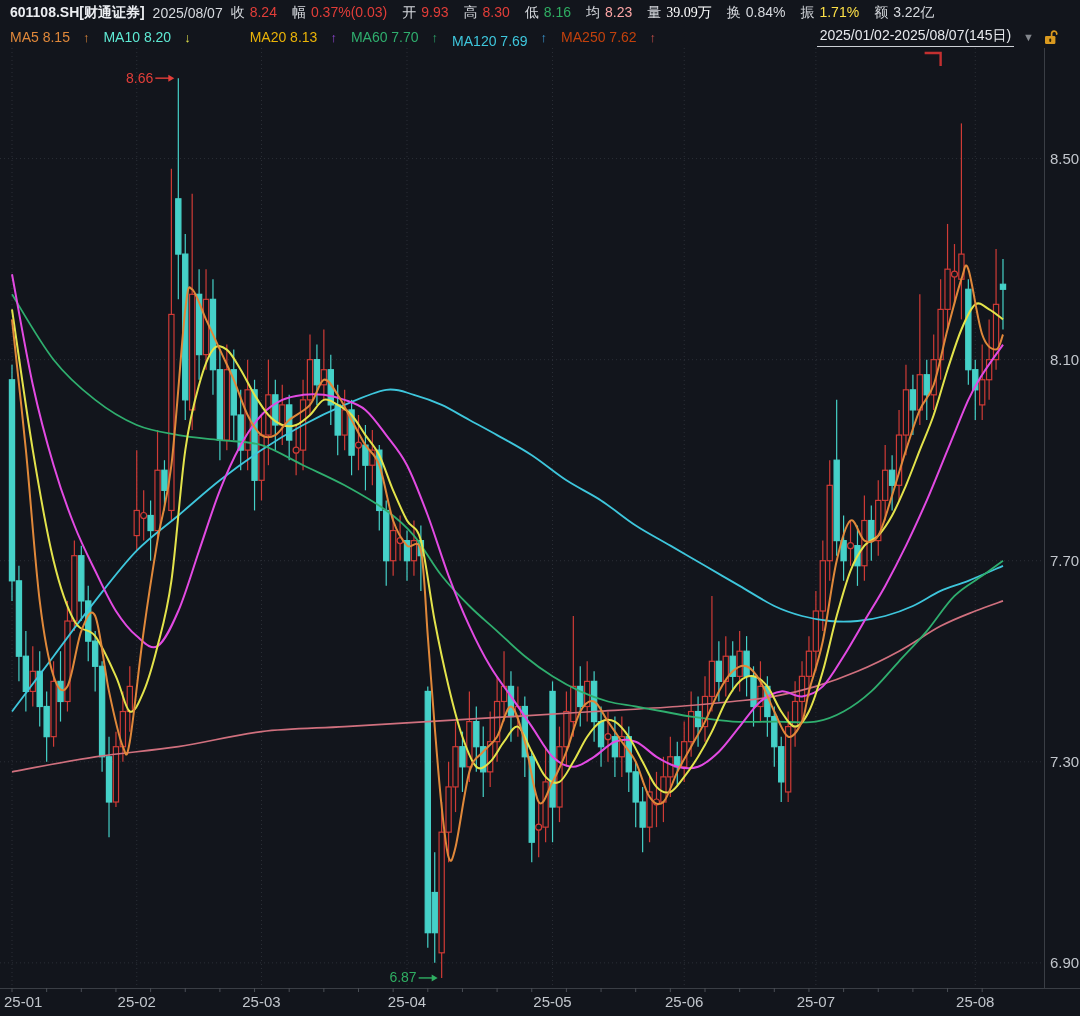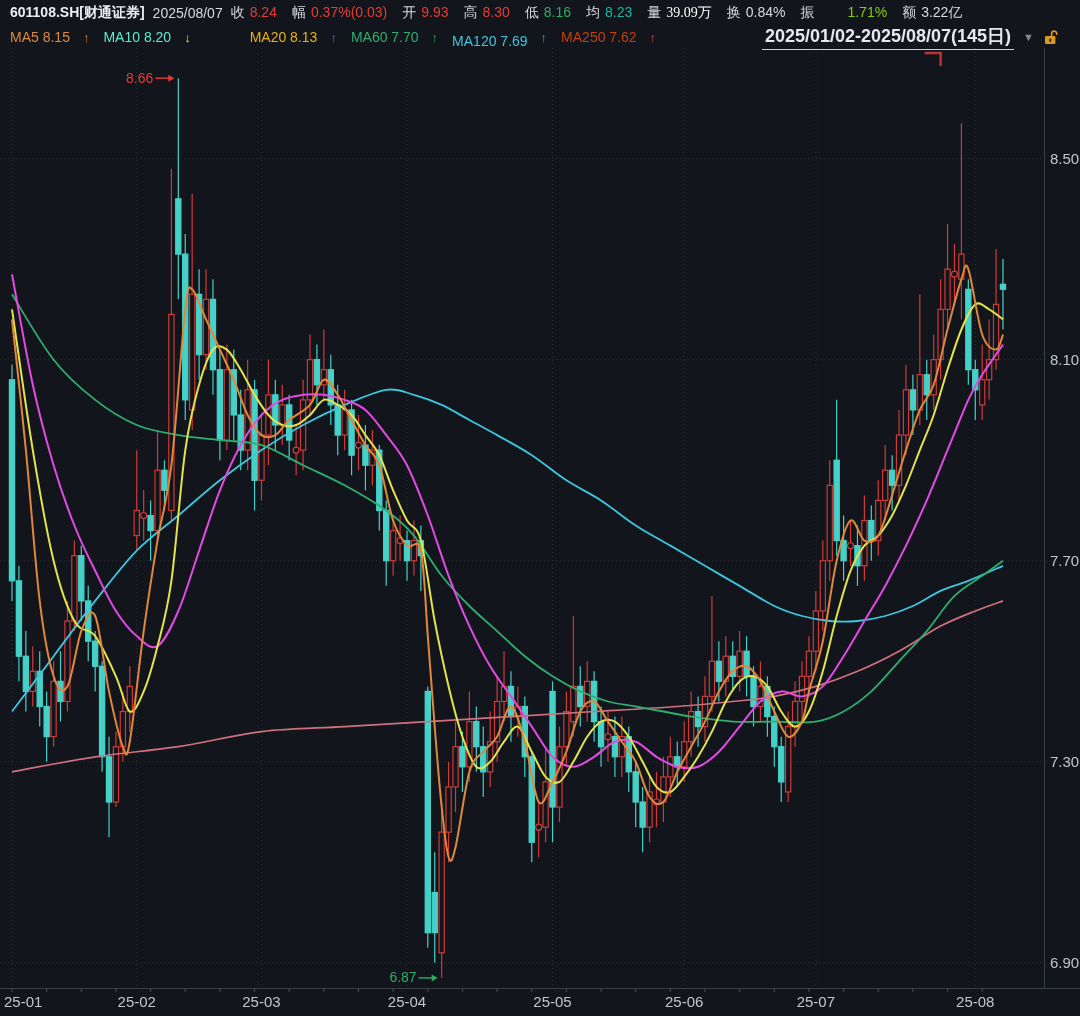--- a/index.html
+++ b/index.html
@@ -9,43 +9,43 @@
   .hdr{position:absolute;left:0;right:0;display:flex;align-items:center;
        padding:0 10px;gap:15px;z-index:3;white-space:nowrap;}
   #row1{top:0;height:26px;font-size:14px;color:#d6d9de;gap:8px;}
   #row2{top:26px;height:22px;font-size:14px;}
   .sym{font-weight:bold;color:#eceef2;font-size:14px;}
   .pair .lab{color:#d6d9de;margin-right:5px;}
   .ma-item{display:flex;align-items:center;gap:12px;}
   .ma-arrow{font-size:13px;margin-left:1px;}
   #rangeGroup{position:absolute;right:20px;top:26px;height:22px;display:flex;
       align-items:center;z-index:4;}
-  #rangeLabel{color:#e6e8ec;font-size:18px;border-bottom:1px solid #cdd0d6;
-      padding:0 3px 1px 3px;cursor:pointer;font-weight:bold;}
+  #rangeLabel{color:#e6e8ec;font-size:14px;border-bottom:1px solid #cdd0d6;
+      padding:0 3px 1px 3px;cursor:pointer;}
   #rangeCaret{color:#83878d;font-size:11px;margin-left:9px;cursor:pointer;}
   #lock{margin-left:10px;cursor:pointer;display:block;}
 </style>
 </head>
 <body>
 
 <div id="app">
 
   <div id="row1" class="hdr">
     <span class="sym">601108.SH[财通证券]</span>
     <span>2025/08/07</span>
     <span id="stats" style="display:flex;gap:15px;">
         <span class="pair"><span class="lab">收</span><span style="color: rgb(226, 62, 57);">8.24</span></span>
         <span class="pair"><span class="lab">幅</span><span style="color: rgb(226, 62, 57);">0.37%(0.03)</span></span>
         <span class="pair"><span class="lab">开</span><span style="color: rgb(226, 62, 57);">9.93</span></span>
         <span class="pair"><span class="lab">高</span><span style="color: rgb(226, 62, 57);">8.30</span></span>
         <span class="pair"><span class="lab">低</span><span style="color: rgb(47, 174, 98);">8.16</span></span>
-        <span class="pair"><span class="lab">均</span><span style="color: #14b8a6;">8.23</span></span>
+        <span class="pair"><span class="lab">均</span><span style="color: #fca5a5;">8.23</span></span>
         <span class="pair"><span class="lab">量</span><span style="color: #ffffff; font-family: Liberation Serif, serif;">39.09万</span></span>
         <span class="pair"><span class="lab">换</span><span style="color: rgb(214, 217, 222);">0.84%</span></span>
-        <span class="pair"><span class="lab">振</span><span style="color: #84cc16; margin-left: 28px;">1.71%</span></span>
+        <span class="pair"><span class="lab">振</span><span style="color: #fde047;">1.71%</span></span>
         <span class="pair"><span class="lab">额</span><span style="color: rgb(214, 217, 222);">3.22亿</span></span>
       </span>
   </div>
 
   <div id="row2" class="hdr">
     <span id="maLegend" style="display:flex;gap:14px;">
         <span class="ma-item">
           <span style="color: rgb(224, 136, 58);">MA5 8.15</span>
           <span class="ma-arrow" style="color: rgb(224, 136, 58);">↑</span>
         </span>

